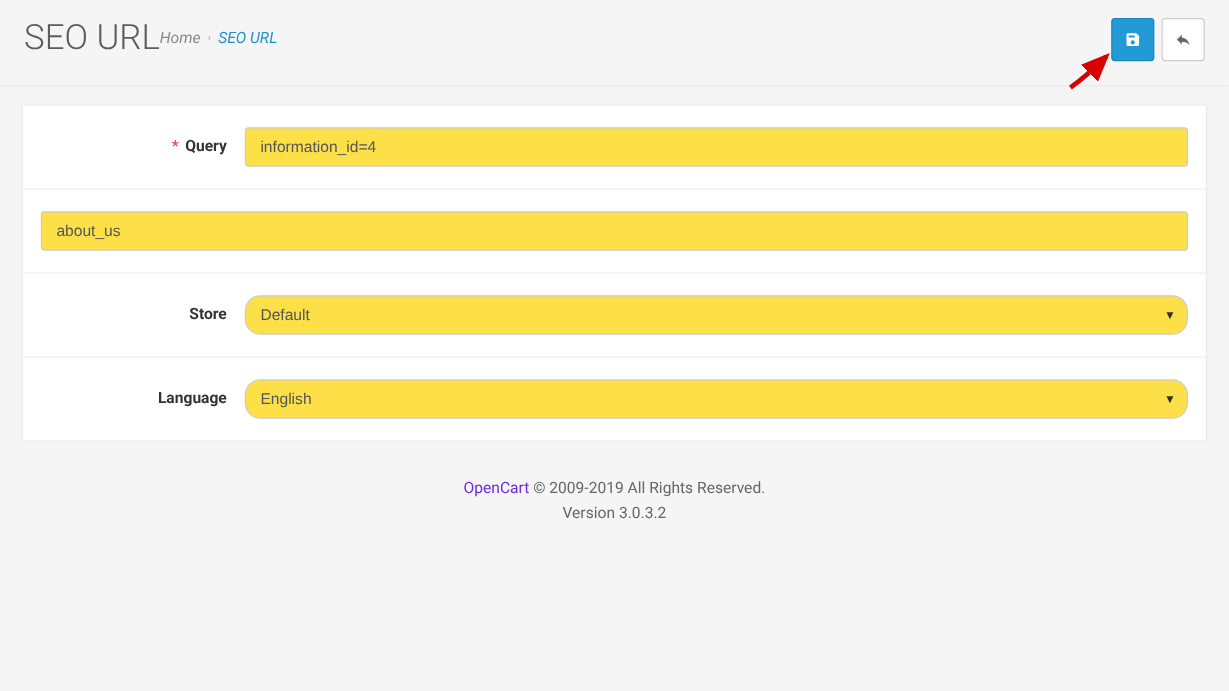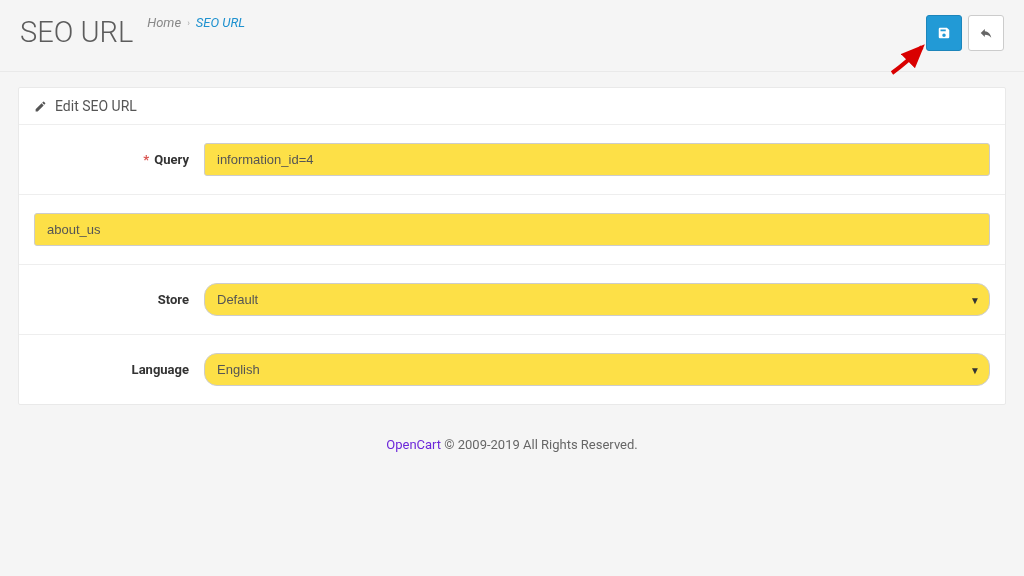--- a/index.html
+++ b/index.html
@@ -15,22 +15,21 @@
     .page-header {
       display: flex;
       justify-content: space-between;
       align-items: flex-start;
       padding: 15px 20px 20px 20px;
       border-bottom: 1px solid #e9e9e9;
       background: #f5f5f5;
     }
     .page-header-left {
       display: flex;
-      align-items: flex-start;
-      gap: 14px;
+      align-items: center;
     }
     h1.page-title {
       font-size: 29px;
       font-weight: 300;
       color: #5c5c5c;
     }
     .breadcrumb {
       display: flex;
       align-items: center;
       gap: 6px;
@@ -180,26 +179,20 @@
           <polygon points="0 0, 6 2.5, 0 5" fill="#d90000"></polygon>
         </marker>
       </defs>
       <path d="M 4 32 Q 18 22 34 6" stroke="#d90000" stroke-width="4" fill="none" marker-end="url(#arrowhead)"></path>
     </svg>
   </div>
 </div>
 
 <div class="content">
   <div class="panel">
-    <div class="panel-heading">
-      <svg width="13" height="13" viewBox="0 0 24 24" fill="#555">
-        <path d="M3 17.25V21h3.75L17.81 9.94l-3.75-3.75L3 17.25zM20.71 7.04a1 1 0 0 0 0-1.41l-2.34-2.34a1 1 0 0 0-1.41 0l-1.83 1.83 3.75 3.75 1.83-1.83z"></path>
-      </svg>
-      <span>Edit SEO URL</span>
-    </div>
     <div class="panel-body">
 
       <div class="form-group">
         <label class="form-label">
           <span class="required">*</span>
           <span>Query</span>
         </label>
         <div class="form-control-wrap">
           <input type="text" class="form-control" value="information_id=4" style="">
         </div>
@@ -235,14 +228,15 @@
         </div>
       </div>
 
     </div>
   </div>
 
   <div class="footer">
     <div>
       <a href="#">OpenCart</a><span> © 2009-2019 All Rights Reserved.</span>
     </div>
+    <div>Version 3.0.3.2</div>
   </div>
 </div>
 
 </body></html>

